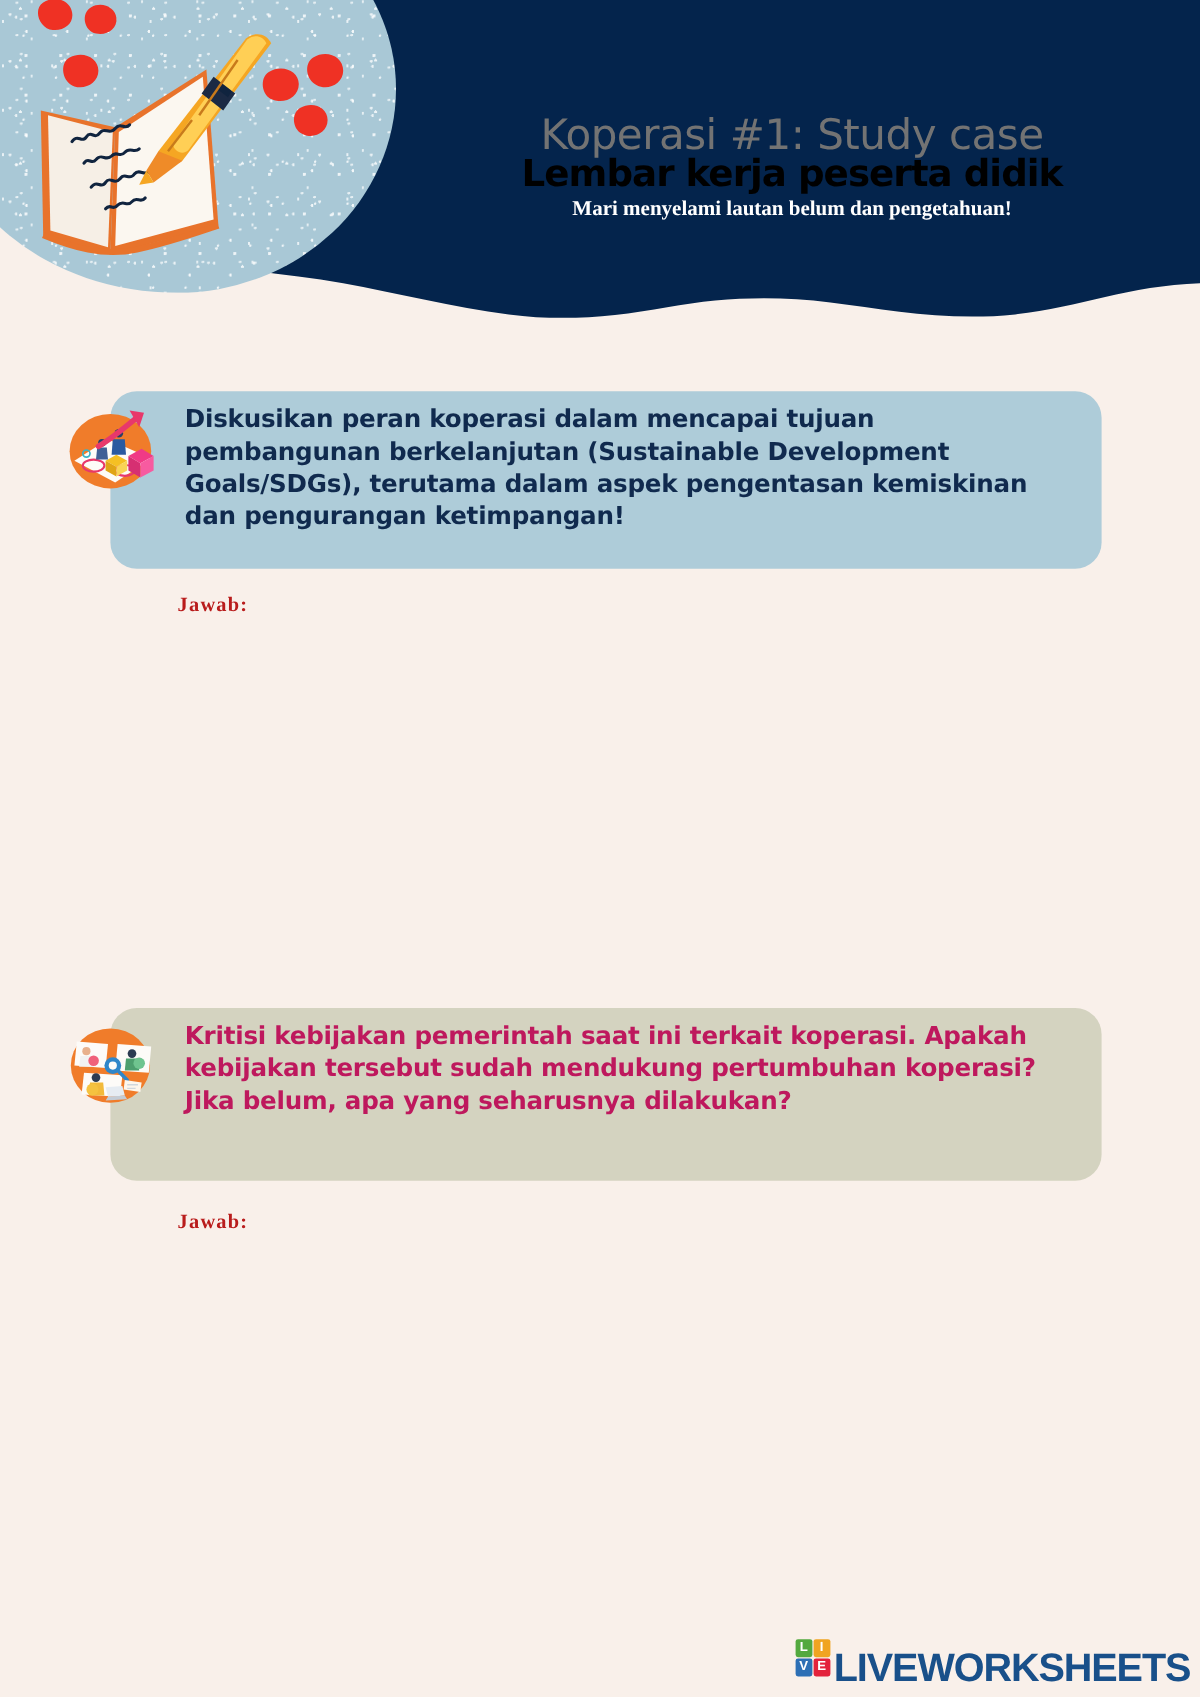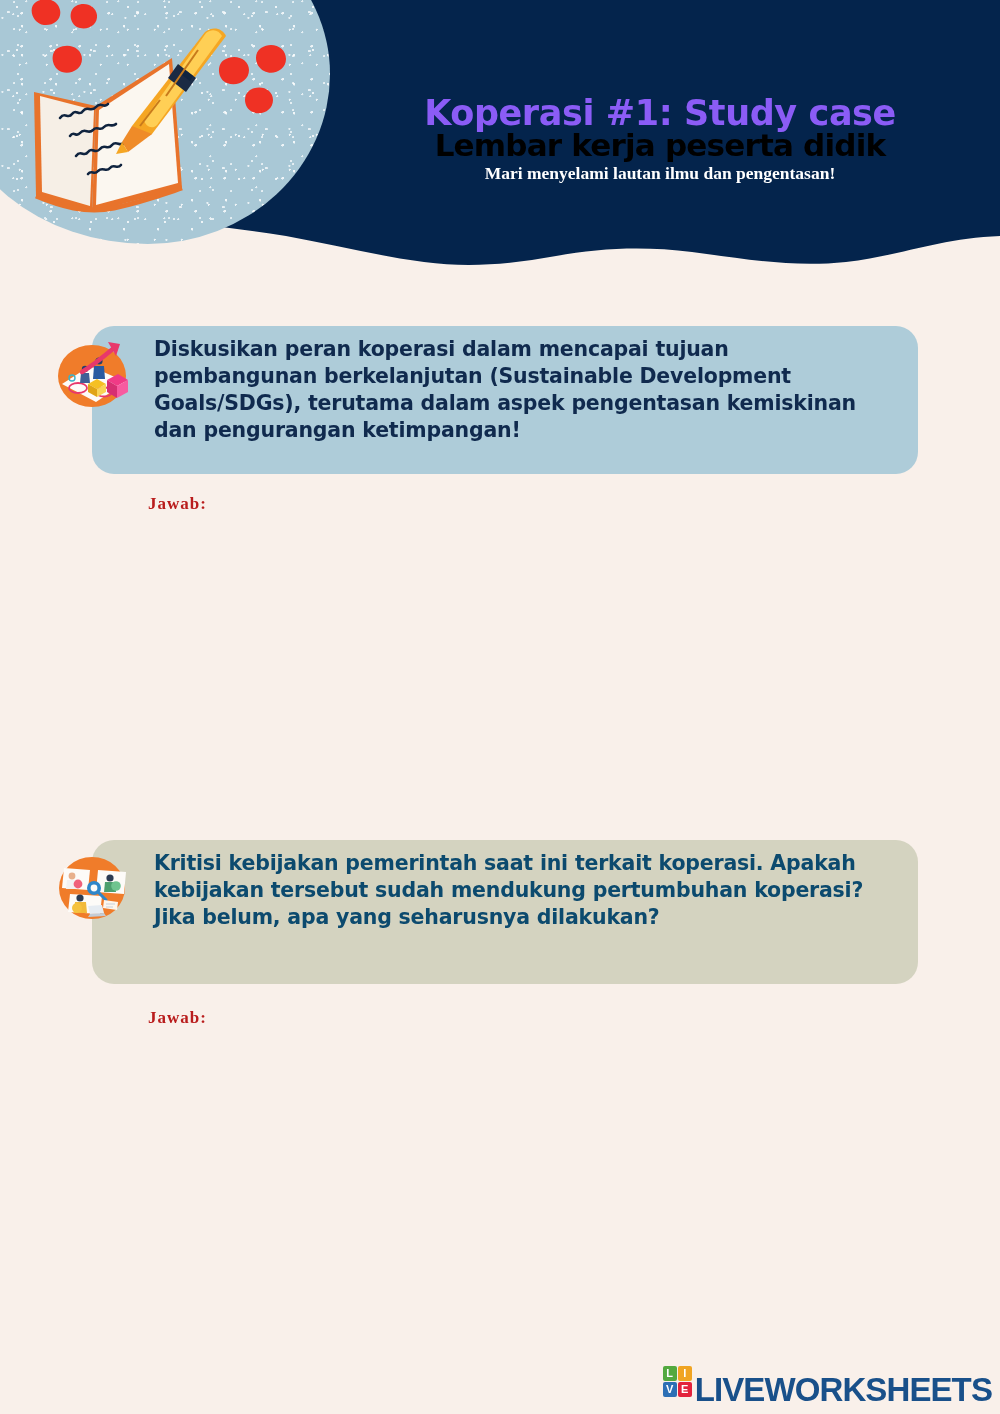--- a/index.html
+++ b/index.html
@@ -53,22 +53,22 @@
   .header-text {
     position: absolute;
     left: 360px; top: 96px;
     width: 600px;
     text-align: center;
     z-index: 6;
   }
   .title-line1 {
     font-family: "DejaVu Sans", sans-serif;
     font-size: 35px;
-    font-weight: bold;
-    color: #8b5cf6;
+    font-weight: normal;
+    color: #737373;
     letter-spacing: -0.4px;
     line-height: 1.0;
   }
   .title-line2 {
     font-family: "DejaVu Sans", sans-serif;
     font-size: 31px;
     font-weight: bold;
     color: #000000;
     letter-spacing: -0.8px;
     line-height: 1.06;
@@ -231,21 +231,21 @@
       <path d="M185,70 L193,76 L190,81 L182,75 Z" fill="#10243f"></path>
 
       <path d="M198,50 L166,96" fill="none" stroke="#c87a1b" stroke-width="2"></path>
       <path d="M160,100 L140,126" fill="none" stroke="#c87a1b" stroke-width="2"></path>
     </g>
   </svg>
 
   <div class="header-text">
     <div class="title-line1">Koperasi #1: Study case</div>
     <div class="title-line2">Lembar kerja peserta didik</div>
-    <div class="subtitle-2">Mari menyelami lautan ilmu dan pengentasan!</div>
+    <div class="subtitle-2">Mari menyelami lautan belum dan pengetahuan!</div>
   </div>
 </div>
 
 <div class="question-block" id="qblock-0">
 
   <svg class="q-icon" viewBox="0 0 84 76">
     <ellipse cx="40" cy="40" rx="34" ry="31" fill="#f07c2a"></ellipse>
 
     <path d="M10,48 L38,30 L74,46 L44,66 Z" fill="#fdfbf8"></path>
 
@@ -309,21 +309,21 @@
     <path d="M38,64 L52,63 L54,66 L36,67 Z" fill="#c3ccd6"></path>
 
     <path d="M52,50 L66,52 L65,60 L51,58 Z" fill="#fdf6ec"></path>
     <g stroke="#d0d7de" stroke-width="1.2">
       <path d="M54,54 h9"></path>
         <path d="M54,57 h7"></path>
     </g>
   </svg>
 
   <div class="q-bubble" style="background:#d4d3c0">
-    <div class="q-text" style="color:#0c4a6e">Kritisi kebijakan pemerintah saat ini terkait koperasi. Apakah kebijakan tersebut sudah mendukung pertumbuhan koperasi? Jika belum, apa yang seharusnya dilakukan?</div>
+    <div class="q-text" style="color:#be185d">Kritisi kebijakan pemerintah saat ini terkait koperasi. Apakah kebijakan tersebut sudah mendukung pertumbuhan koperasi? Jika belum, apa yang seharusnya dilakukan?</div>
   </div>
 
   <div class="answer-label" id="answer-1">Jawab:</div>
 </div>
 
 <div class="footer">
   <div class="lw-grid">
     <div class="lw-cell lw-l">L</div>
     <div class="lw-cell lw-i">I</div>
     <div class="lw-cell lw-v">V</div>

